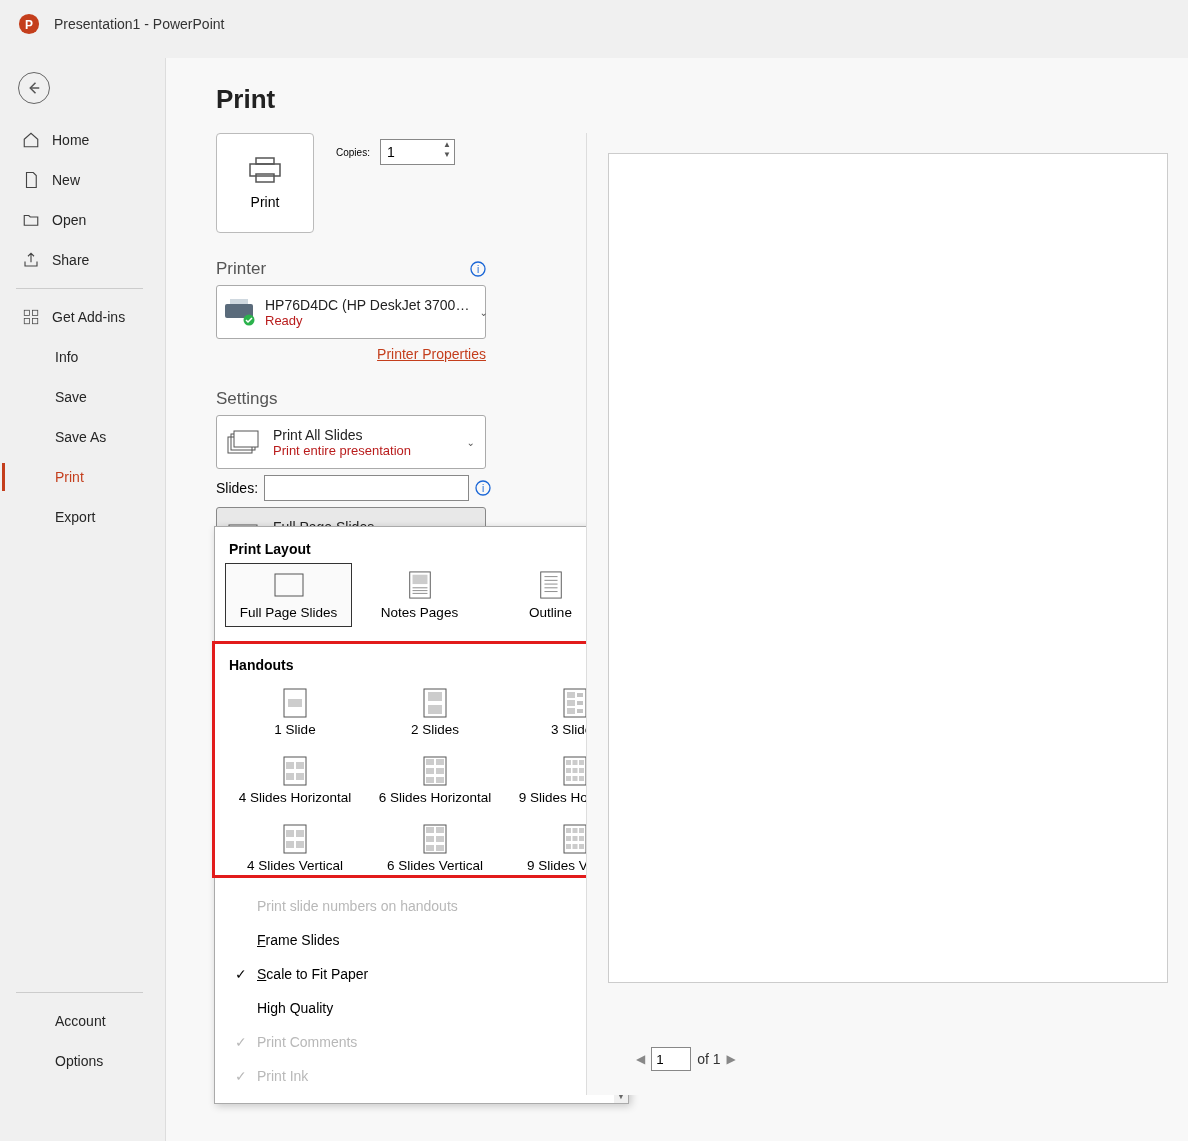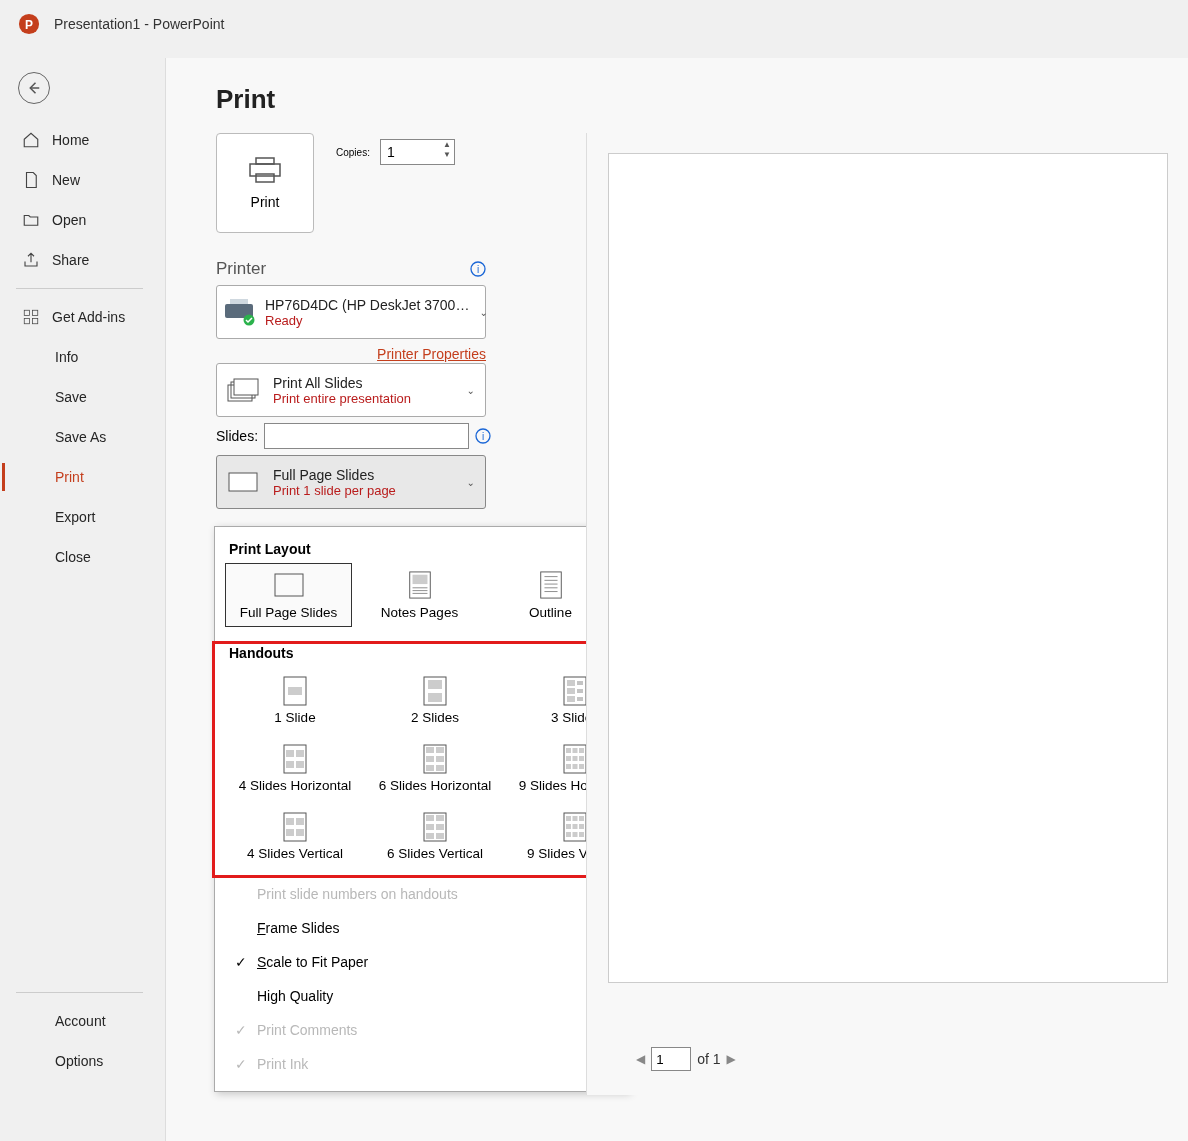--- a/index.html
+++ b/index.html
@@ -144,23 +144,20 @@
     </div>
   <div class="sidebar-item noicon">
       <span>Save As</span>
     </div>
   <div class="sidebar-item noicon active">
       <span>Print</span>
     </div>
   <div class="sidebar-item noicon">
       <span>Export</span>
     </div>
-  <div class="sidebar-item noicon">
-      <span>Close</span>
-    </div>
 </div>
 <div class="sidebar-bottom">
   <div class="sidebar-sep"></div>
   <div class="sidebar-item noicon">
       <span>Account</span>
     </div>
   <div class="sidebar-item noicon">
       <span>Options</span>
     </div>
 </div>
@@ -207,20 +204,23 @@
       <div class="dd-text">
         <span class="p">HP76D4DC (HP DeskJet 3700…</span>
         <span class="s">Ready</span>
       </div>
       <span class="chev">⌄</span>
     </div>
     <div class="link-row">
       <a>Printer Properties</a>
     </div>
 
+    <div class="section-label">
+      <span>Settings</span>
+    </div>
     <div class="dropdown tall">
       <div class="dd-icon">
           <svg width="32" height="24" viewBox="0 0 32 24">
             <rect x="1" y="7" width="24" height="16" fill="none" stroke="#555"></rect>
             <rect x="4" y="4" width="24" height="16" fill="none" stroke="#555"></rect>
             <rect x="7" y="1" width="24" height="16" fill="#fff" stroke="#555"></rect>
           </svg>
         </div>
       <div class="dd-text">
         <span class="p">Print All Slides</span>
@@ -276,21 +276,21 @@
               <line x1="5" y1="6" x2="19" y2="6" stroke="#888"></line>
               <line x1="5" y1="10" x2="19" y2="10" stroke="#888"></line>
               <line x1="5" y1="14" x2="19" y2="14" stroke="#888"></line>
               <line x1="5" y1="18" x2="19" y2="18" stroke="#888"></line>
               <line x1="5" y1="22" x2="19" y2="22" stroke="#888"></line>
             </svg>
           <span>Outline</span>
         </div>
       </div>
 
-      <div class="popup-header" style="margin-top:12px">Handouts</div>
+      <div class="popup-header" style="margin-top:24px">Handouts</div>
       <div class="hand-grid">
         <div class="hand-item">
             <svg viewBox="0 0 24 30">
               <rect x="1" y="1" width="22" height="28" fill="none" stroke="#555"></rect>
               <rect x="5" y="11" width="14" height="8" fill="#ccc"></rect>
             </svg>
             <span>1 Slide</span>
           </div>
         <div class="hand-item">
             <svg viewBox="0 0 24 30">

